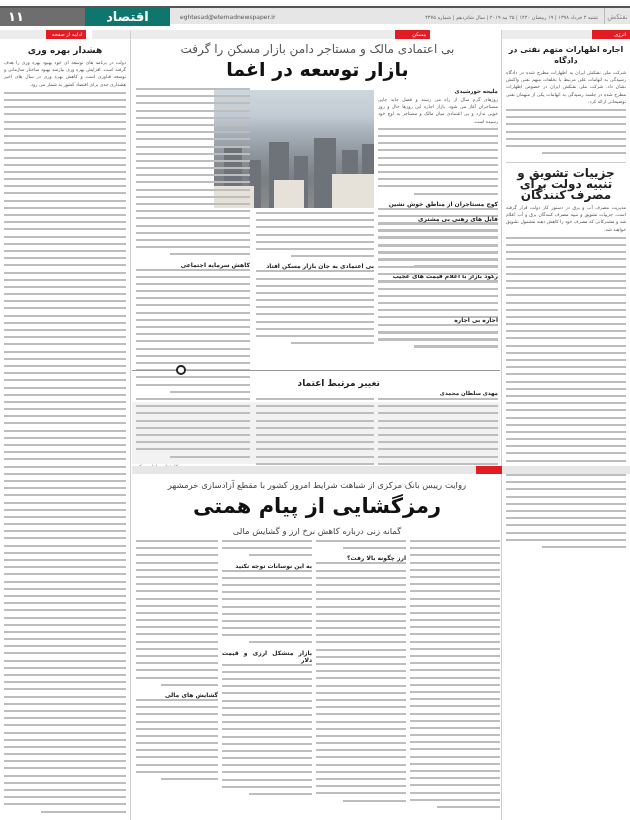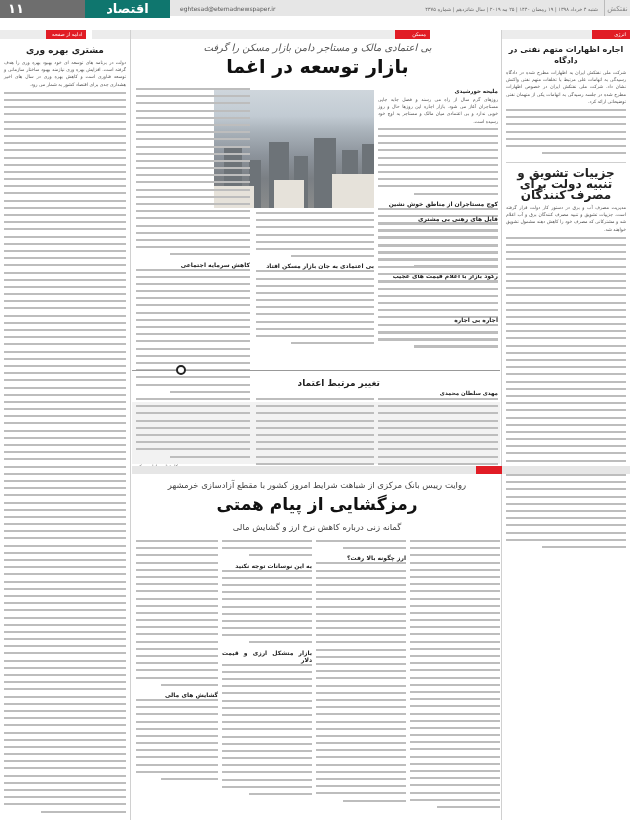--- a/index.html
+++ b/index.html
@@ -2,21 +2,21 @@
 <html><head>
 <meta charset="utf-8">
 <style>
   * { box-sizing: border-box; margin: 0; padding: 0; }
   html, body { width: 630px; height: 820px; background: #ffffff; overflow: hidden; }
   body { font-family: "DejaVu Sans", sans-serif; color: #333; position: relative; }
 
   .topline { position: absolute; left: 0; top: 6px; width: 630px; height: 2px; background: #555; }
 
   
-  .masthead { position: absolute; left: 0; top: 0; width: 630px; height: 16px; background: #e6e6e6; display: flex; direction: ltr; }
+  .masthead { position: absolute; left: 0; top: 8px; width: 630px; height: 16px; background: #e6e6e6; display: flex; direction: ltr; }
   .mh-page { width: 85px; height: 18px; background: #6e6e6e; color: #fff; font-size: 13px; font-weight: bold; padding-left: 8px; line-height: 18px; }
   .mh-section { width: 85px; height: 18px; background: #0f766e; color: #fff; font-size: 13px; font-weight: bold; text-align: center; line-height: 18px; }
   .mh-email { width: 120px; font-size: 6px; color: #555; line-height: 18px; padding-left: 10px; }
   .mh-date { flex: 1; font-size: 5px; color: #666; text-align: right; padding-right: 6px; line-height: 18px; direction: rtl; }
   .mh-logo { width: 26px; font-size: 7px; color: #888; line-height: 18px; text-align: center; border-left: 1px solid #bbb; }
 
   .sectbar { position: absolute; top: 30px; height: 9px; background: #ececec; }
   .sect-label { position: absolute; top: 30px; height: 9px; background: #e11c25; color: #fff; font-size: 5px; line-height: 9px; padding: 0 4px; direction: rtl; text-align: right; }
 
   .col { position: absolute; direction: rtl; text-align: justify; }
@@ -30,24 +30,24 @@
 
   .lines { display: block; }
   .lines i { display: block; height: 2px; margin: 0 0 5.2px 0; background: #bdbdbd; }
   .lines i.s { width: 70%; margin-right: 0; margin-left: auto; }
 
   .photo { position: absolute; left: 214px; top: 90px; width: 160px; height: 118px; overflow: hidden;
            background: linear-gradient(180deg, #cfd6dc 0%, #c2cbd3 22%, #a9b2ba 35%, #8d949c 55%, #7a7f84 75%, #8a8c8c 100%); }
   .photo .b { position: absolute; bottom: 0; background: #6d7378; }
   .photo .l { position: absolute; bottom: 0; background: #e6e2da; }
 
-  .kicker { font-size: 10px; color: #555; text-align: center; direction: rtl; font-style: italic; }
+  .kicker { font-size: 12px; color: #555; text-align: center; direction: rtl; }
   .bottom-kicker { font-size: 8.5px; color: #444; text-align: center; direction: rtl; }
   .bigtitle { font-size: 19px; font-weight: bold; color: #111; text-align: center; direction: rtl; }
-  .bottom-title { font-size: 17px; font-weight: bold; color: #111; text-align: center; direction: rtl; }
+  .bottom-title { font-size: 21px; font-weight: bold; color: #111; text-align: center; direction: rtl; }
   .bottom-sub { font-size: 8.5px; color: #444; text-align: center; direction: rtl; }
 
   .grey-band { position: absolute; left: 132px; top: 402px; width: 368px; height: 62px; background: #f2f2f2; }
   .circle-mark { position: absolute; left: 176px; top: 365px; width: 10px; height: 10px; border-radius: 50%; border: 2px solid #222; background: #fff; }
 </style>
 </head>
 <body>
 
 <div class="topline"></div>
 
@@ -343,21 +343,21 @@
       <i></i>
       <i></i>
       <i></i>
       <i></i>
       <i class="s"></i>
   </div>
   <div class="body-text" style="text-align:left;">کارشناس بازار مسکن</div>
 </div>
 
 <div class="col" style="left:4px;top:44px;width:122px;">
-  <div class="headline" style="font-size:9px;line-height:12px;">مشتری بهره وری</div>
+  <div class="headline" style="font-size:9px;line-height:12px;">هشدار بهره وری</div>
   <div class="body-text" style="margin-top:3px;">دولت در برنامه های توسعه ای خود بهبود بهره وری را هدف گرفته است. افزایش بهره وری نیازمند بهبود ساختار سازمانی و توسعه فناوری است و کاهش بهره وری در سال های اخیر هشداری جدی برای اقتصاد کشور به شمار می رود.</div>
   <div class="lines" style="margin-top:4px;">
     <i></i>
       <i></i>
       <i></i>
       <i></i>
       <i></i>
       <i></i>
       <i></i>
       <i></i>

